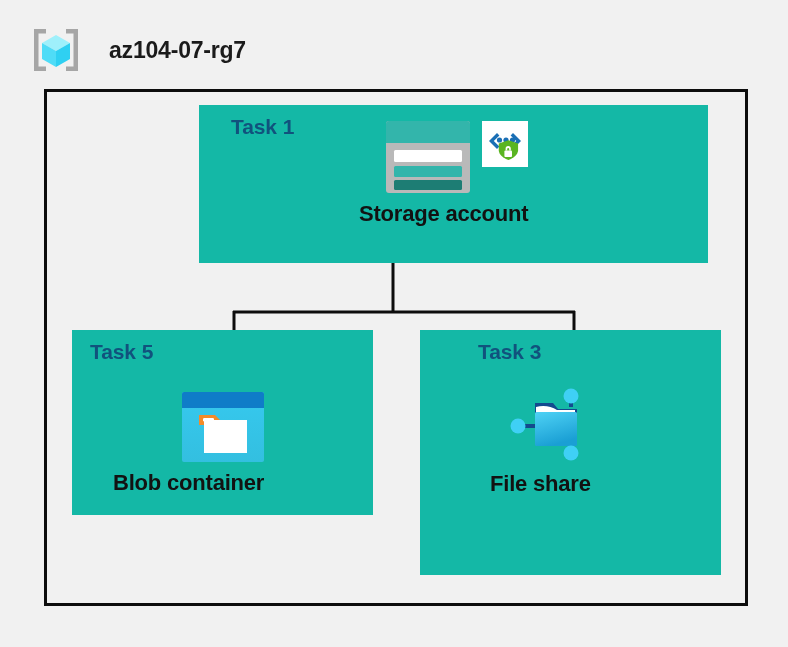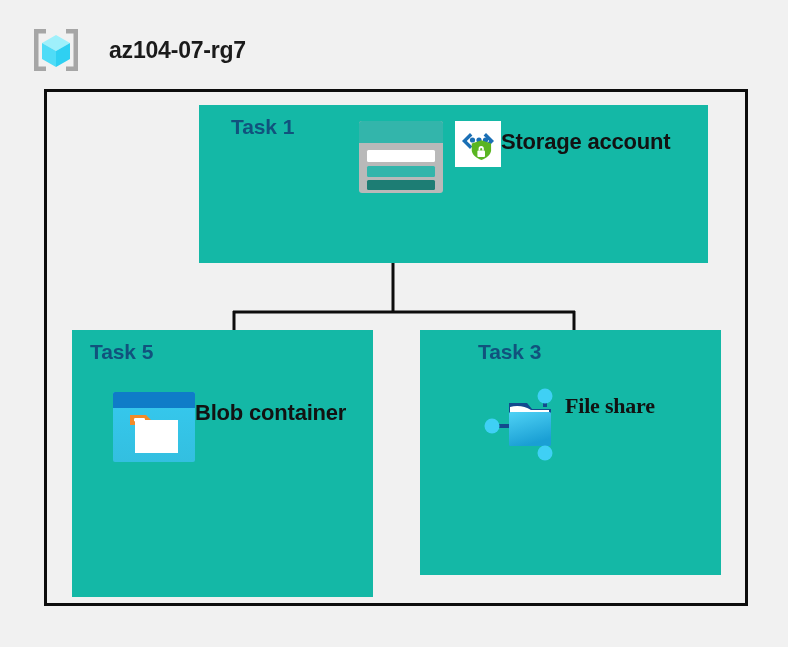--- a/index.html
+++ b/index.html
@@ -56,60 +56,60 @@
     background: transparent;
   }
 
   
   .panel {
     position: absolute;
     background: #14b8a6;
     box-sizing: border-box;
   }
   .panel-task1 { left: 199px; top: 105px; width: 509px; height: 158px; }
-  .panel-task5 { left: 72px;  top: 330px; width: 301px; height: 267px; text-decoration: underline; }
+  .panel-task5 { left: 72px;  top: 330px; width: 301px; height: 185px; text-decoration: underline; }
   .panel-task3 { left: 420px; top: 330px; width: 301px; height: 245px; }
 
   .task-label {
     position: absolute;
     font-size: 21px;
     font-weight: bold;
     color: #11527d;
     letter-spacing: -0.1px;
     white-space: nowrap;
   }
   .panel-task1 .task-label { left: 32px; top: 10px; }
   .panel-task5 .task-label { left: 18px; top: 10px; }
   .panel-task3 .task-label { left: 14px; top: 10px; margin-left: 44px; }
 
   .node {
     position: absolute;
     display: flex;
-    flex-direction: row;
-    align-items: flex-start;
+    flex-direction: column;
+    align-items: flex-end;
   }
   .node-icon { display: block; }
   .node-label {
     margin-top: 8px;
     font-size: 22px;
     font-weight: bold;
     color: #121212;
     white-space: nowrap;
     letter-spacing: -0.2px;
   }
 
   
   .node-storage { left: 160px; top: 16px; }
   .node-storage .icon-row {
     display: flex;
     align-items: flex-start;
     gap: 12px;
   }
   .node-blob { left: 41px; top: 62px; }
-  .node-fileshare { left: 59px; top: 55px; font-family: Liberation Serif, serif; }
+  .node-fileshare { left: 70px; top: 55px; }
 
   
   .connectors {
     position: absolute;
     left: 0; top: 0;
     width: 788px;
     height: 647px;
     pointer-events: none;
   }
 </style>

